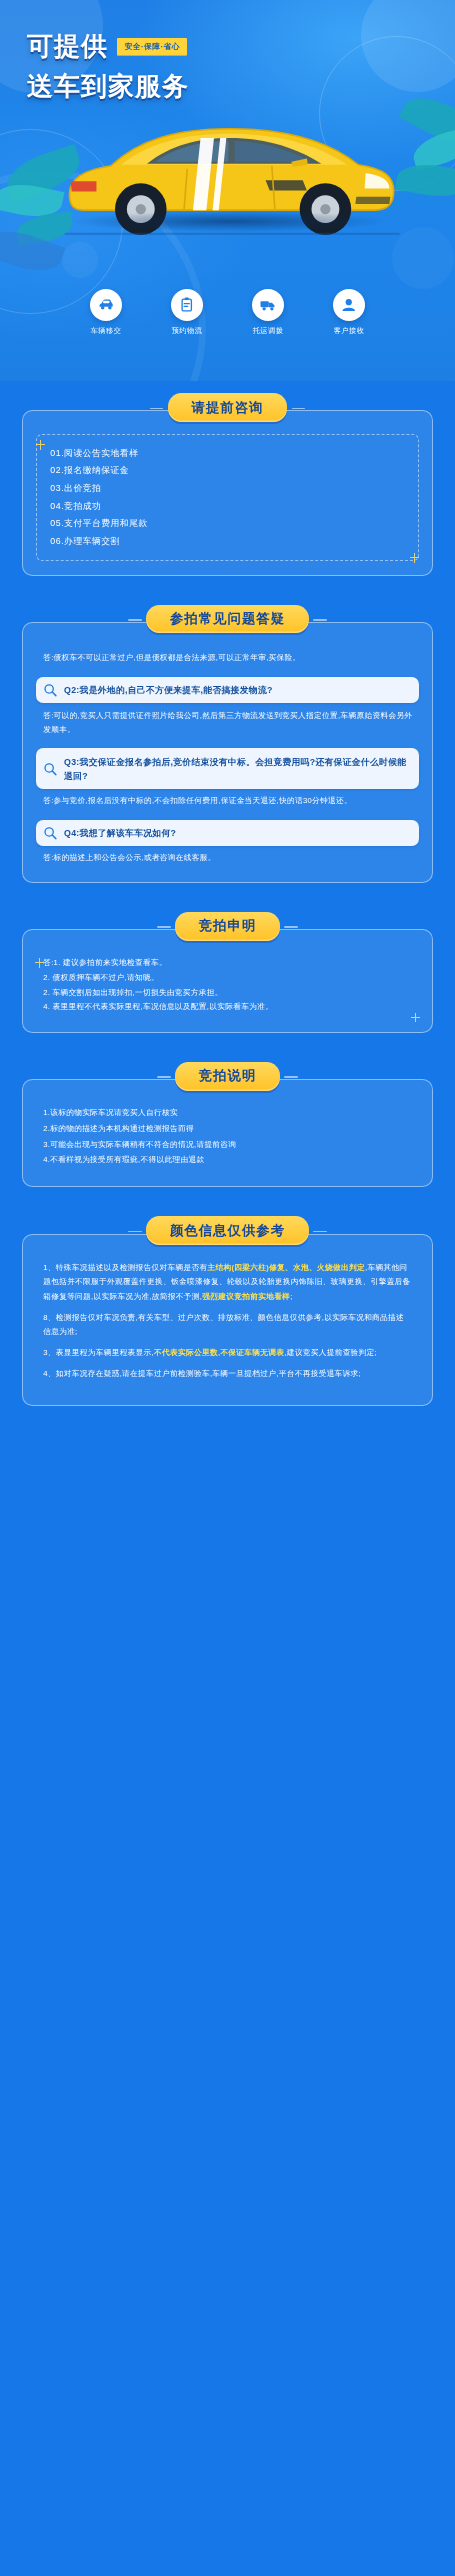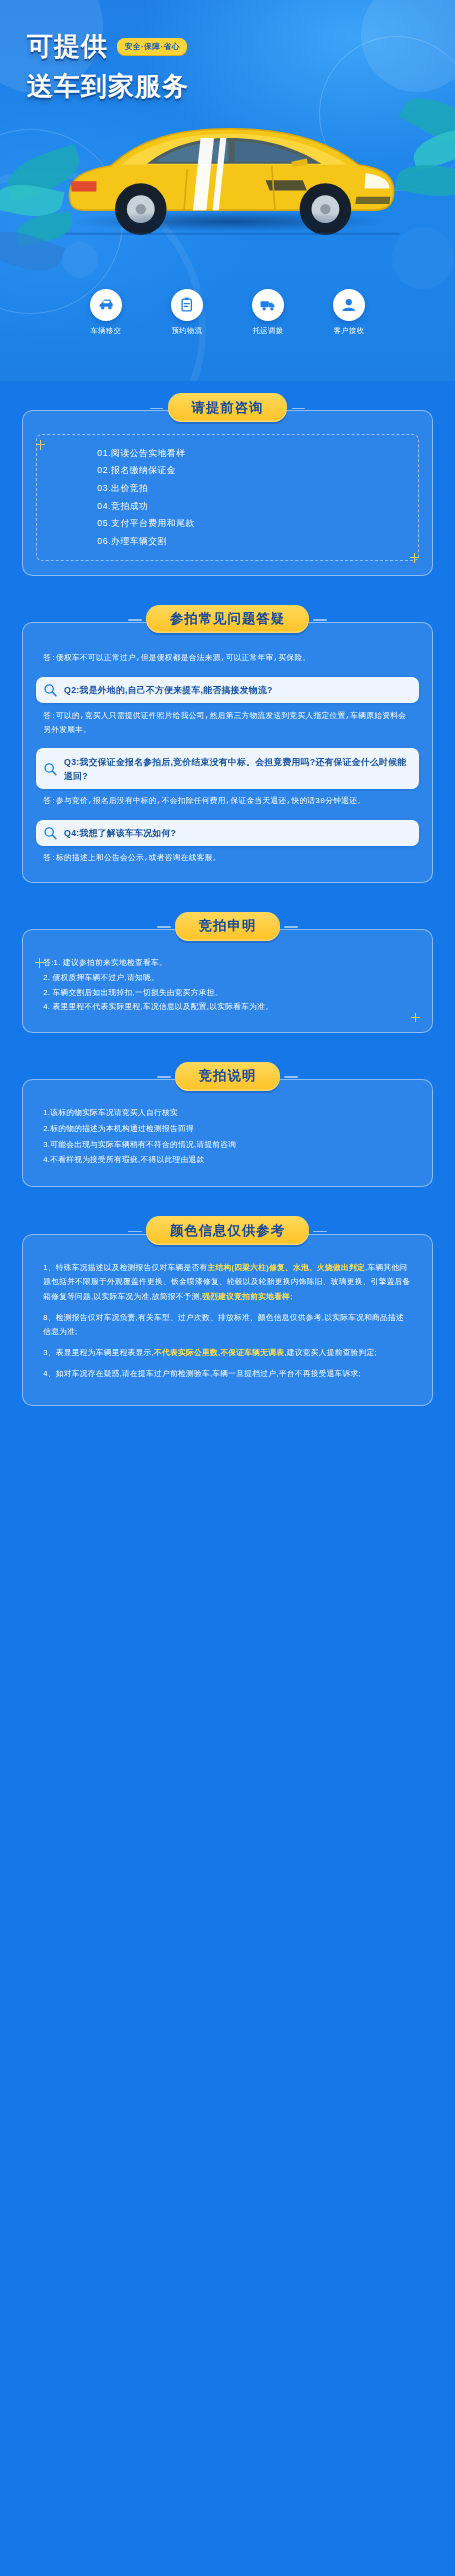--- a/index.html
+++ b/index.html
@@ -65,21 +65,21 @@
   }
   .hero-badge {
     display: inline-block;
     vertical-align: middle;
     margin-left: 7.2px;
     background: #ffd43b;
     color: #1a5fb4;
     font-size: 7.7px;
     font-weight: bold;
     padding: 3.1px 7.2px;
-    border-radius: 8px;
+    border-radius: 1px;
     letter-spacing: 0.5px;
     box-shadow: 0 1px 0 #e0ae11;
   }
   .hero-line2 {
     margin-top: 5.2px;
     font-size: 26px;
     font-weight: bold;
     color: #ffffff;
     letter-spacing: 1px;
     text-shadow: 0 1.5px 0 #1453a8, 0 2.6px 5.2px rgba(0,0,0,.25);
@@ -144,21 +144,20 @@
     padding: 23px 13.4px 14.4px;
     backdrop-filter: blur(1px);
   }
 
   .step-list { padding-left: 5.2px; }
   .step {
     color: #ffffff;
     font-size: 8.8px;
     line-height: 2.0;
     letter-spacing: 0.5px;
-    margin-left: 47px;
   }
 
   .spark {
     position: absolute;
     width: 9.3px; height: 9.3px;
     background:
       linear-gradient(to right, transparent 45%, #ffd95c 45%, #ffd95c 55%, transparent 55%),
       linear-gradient(to bottom, transparent 45%, #ffd95c 45%, #ffd95c 55%, transparent 55%);
     opacity: .9;
   }
@@ -182,21 +181,20 @@
     left: 7.2px; top: 50%;
     transform: translateY(-50%);
     width: 14.4px; height: 14.4px;
   }
   .a-row {
     color: #ffffff;
     font-size: 7.7px;
     line-height: 1.85;
     letter-spacing: 0.3px;
     padding: 5.2px 6.2px 2.1px 7.2px;
-    font-family: Liberation Mono, monospace;
   }
 
   
   .num-list { color: #ffffff; font-size: 7.7px; line-height: 1.9; letter-spacing: 0.3px; }
   .num-list .li { display: flex; }
   .note-list .li { margin-bottom: 1px; }
 
   
   .tips .li { margin-bottom: 6.2px; }
   .hl-y { color: #ffe14d; font-weight: bold; }

